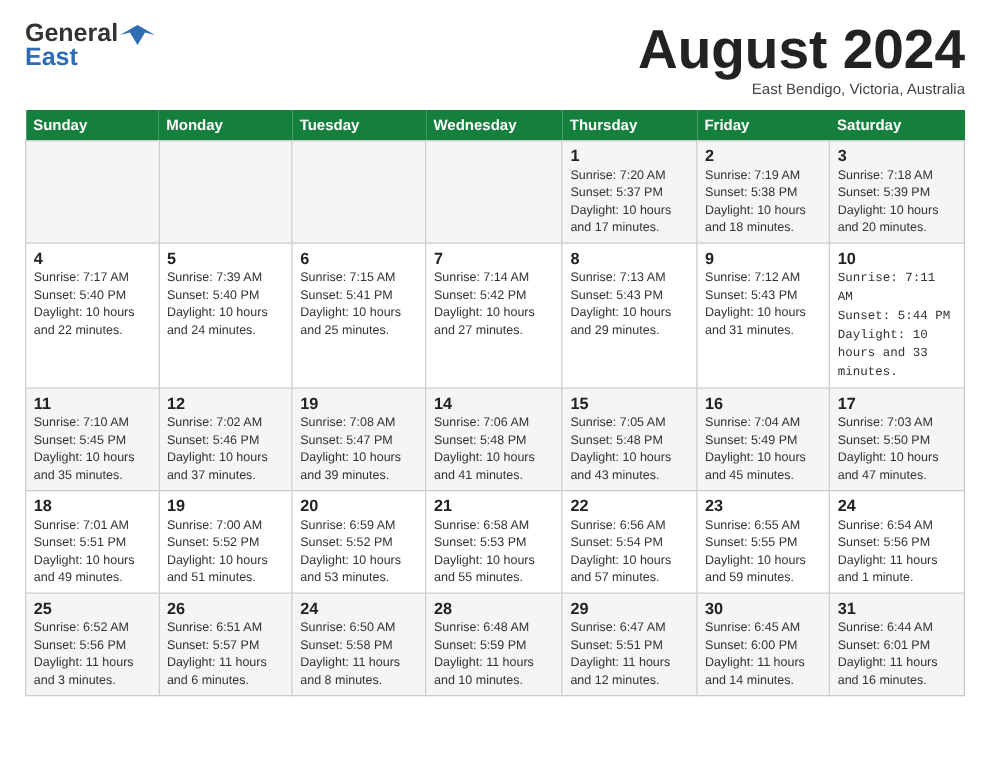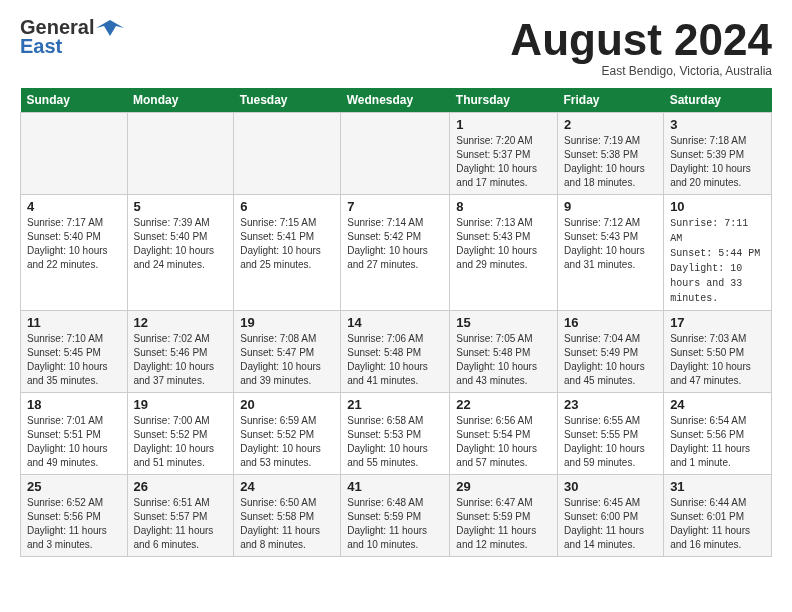--- a/index.html
+++ b/index.html
@@ -198,25 +198,25 @@
       <tr>
         <td><span class="day-num">25</span><span class="day-info" style="white-space: pre-line;">Sunrise: 6:52 AM
 Sunset: 5:56 PM
 Daylight: 11 hours and 3 minutes.</span></td>
         <td><span class="day-num">26</span><span class="day-info" style="white-space: pre-line; margin-top: 36px;">Sunrise: 6:51 AM
 Sunset: 5:57 PM
 Daylight: 11 hours and 6 minutes.</span></td>
         <td><span class="day-num">24</span><span class="day-info" style="white-space: pre-line;">Sunrise: 6:50 AM
 Sunset: 5:58 PM
 Daylight: 11 hours and 8 minutes.</span></td>
-        <td><span class="day-num">41</span><span class="day-info" style="white-space: pre-line;">Sunrise: 6:48 AM
+        <td><span class="day-num">28</span><span class="day-info" style="white-space: pre-line;">Sunrise: 6:48 AM
 Sunset: 5:59 PM
 Daylight: 11 hours and 10 minutes.</span></td>
         <td><span class="day-num">29</span><span class="day-info" style="white-space: pre-line;">Sunrise: 6:47 AM
-Sunset: 5:59 PM
+Sunset: 5:51 PM
 Daylight: 11 hours and 12 minutes.</span></td>
         <td><span class="day-num">30</span><span class="day-info" style="white-space: pre-line;">Sunrise: 6:45 AM
 Sunset: 6:00 PM
 Daylight: 11 hours and 14 minutes.</span></td>
         <td><span class="day-num">31</span><span class="day-info" style="white-space: pre-line;">Sunrise: 6:44 AM
 Sunset: 6:01 PM
 Daylight: 11 hours and 16 minutes.</span></td>
       </tr>
     </tbody>
 </table>

